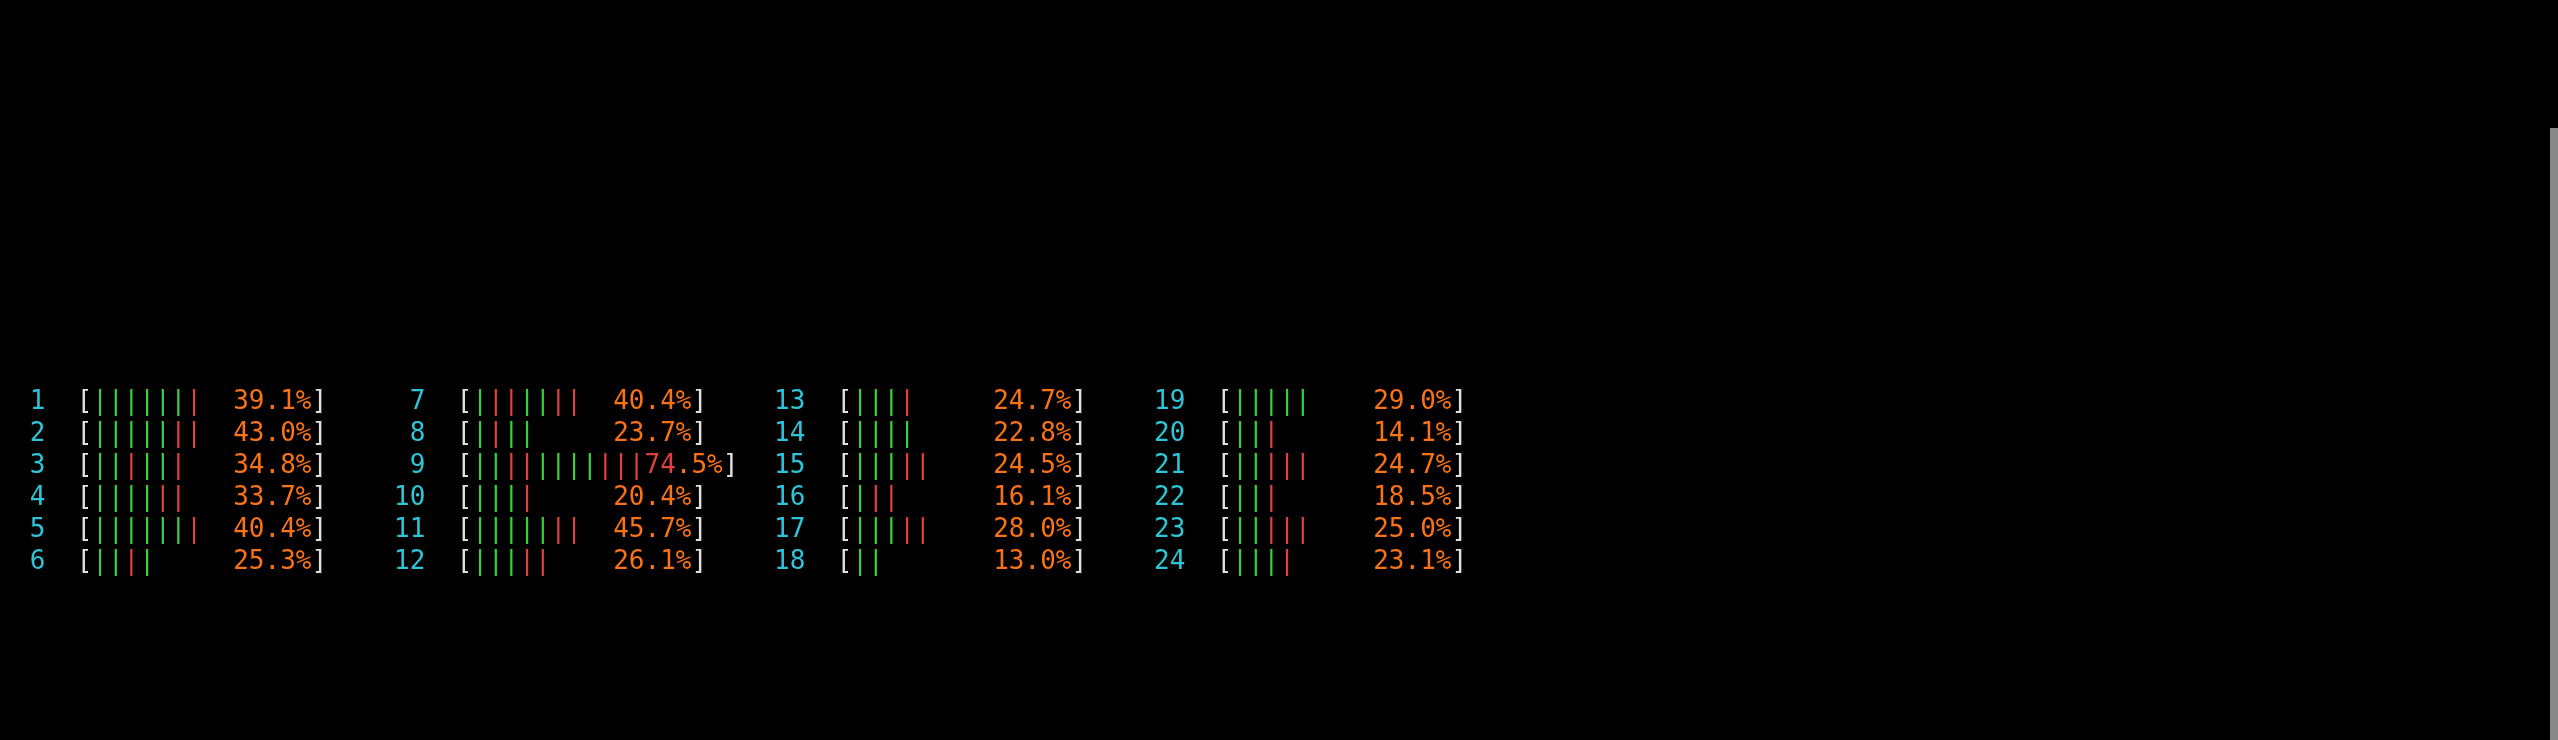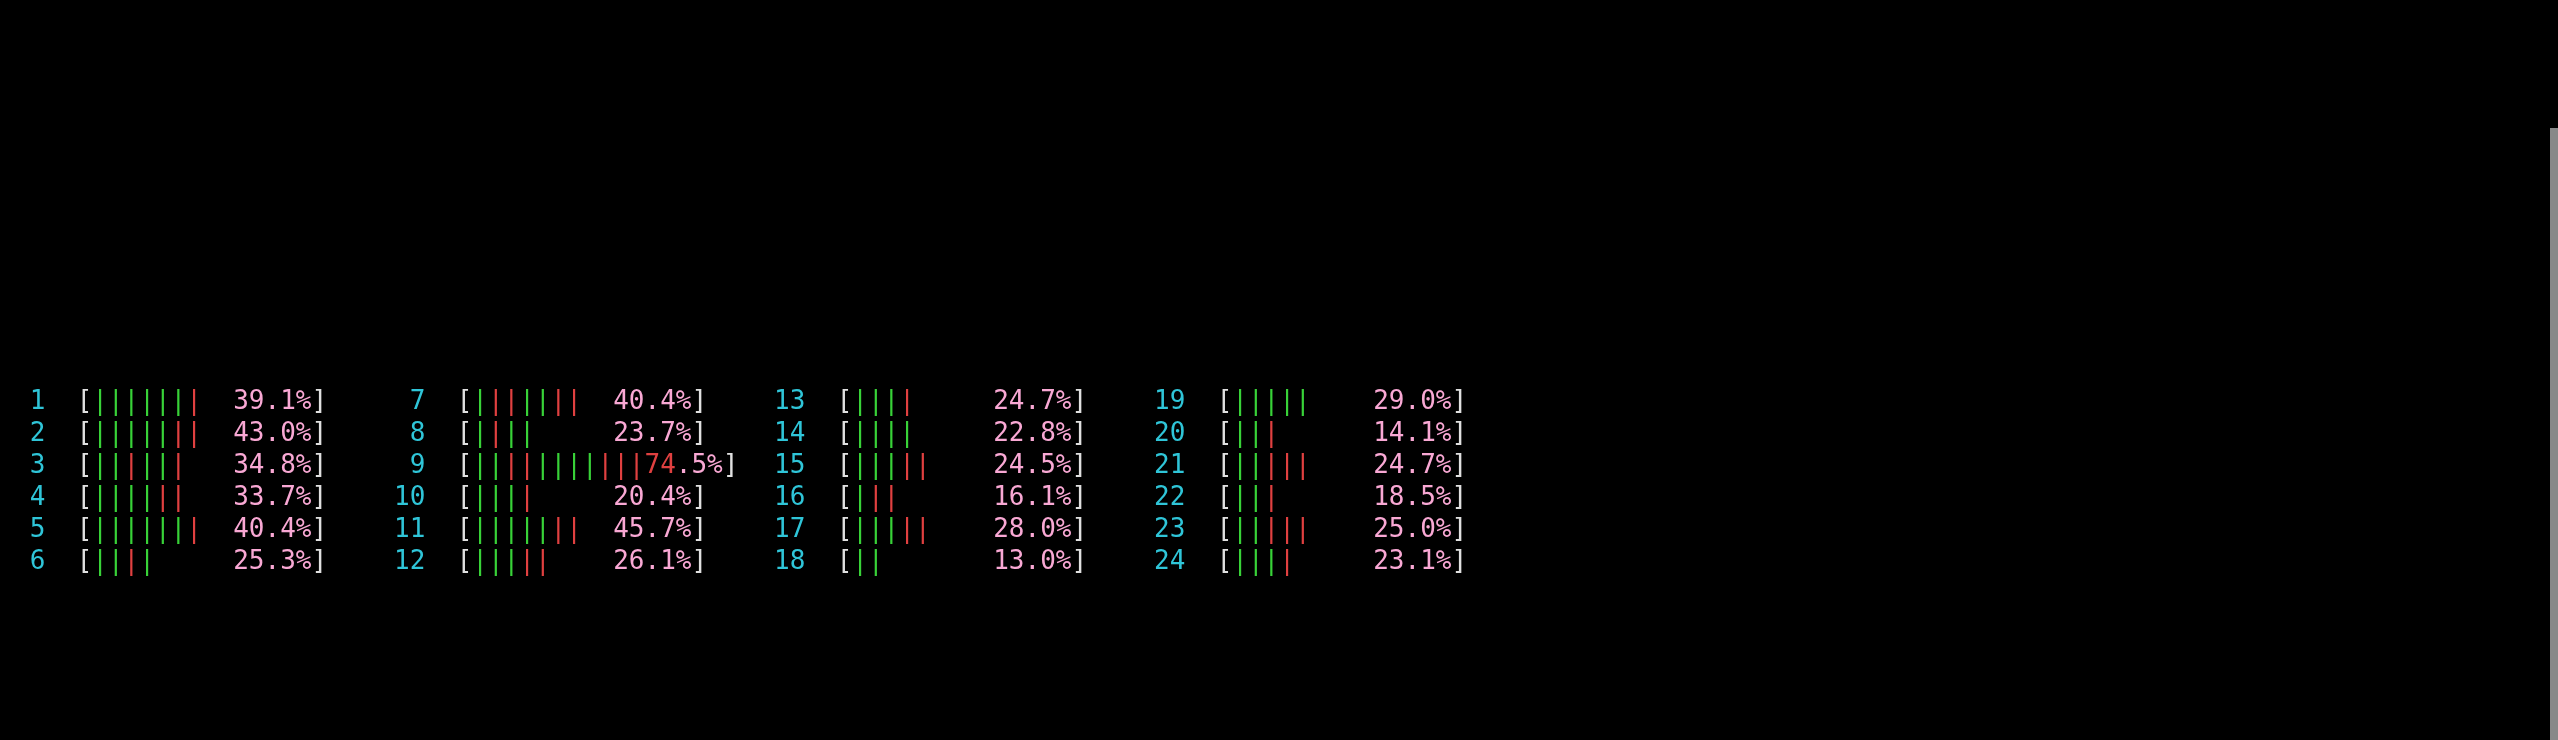--- a/index.html
+++ b/index.html
@@ -20,21 +20,21 @@
     background: #000;
     box-sizing: border-box;
     border-right: 8px solid #888;
     padding: 6px 0 0 14px;
   }
   .row { display: block; height: 32px; }
   .cyan   { color: #2fc5d8; }
   .green  { color: #38d238; }
   .red    { color: #e04040; }
   .white  { color: #e0e0e0; }
-  .grey   { color: #f9a8d4; }
+  .grey   { color: #f97316; }
 
   .cpu-area {
     display: flex;
     flex-direction: row;
     gap: 0;
   }
   .cpu-col { width: 380px; }
   .blank { height: 26px; }
 </style>
 </head>

